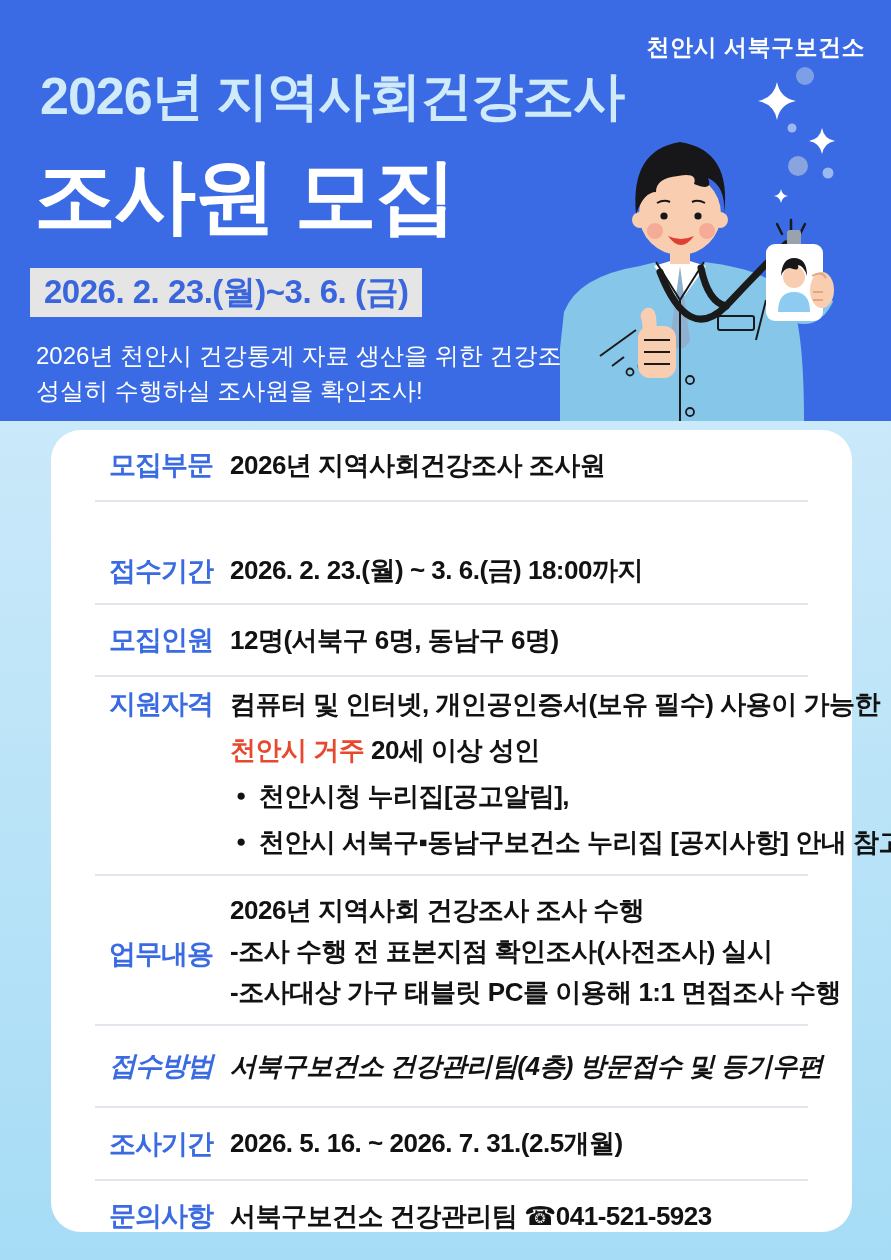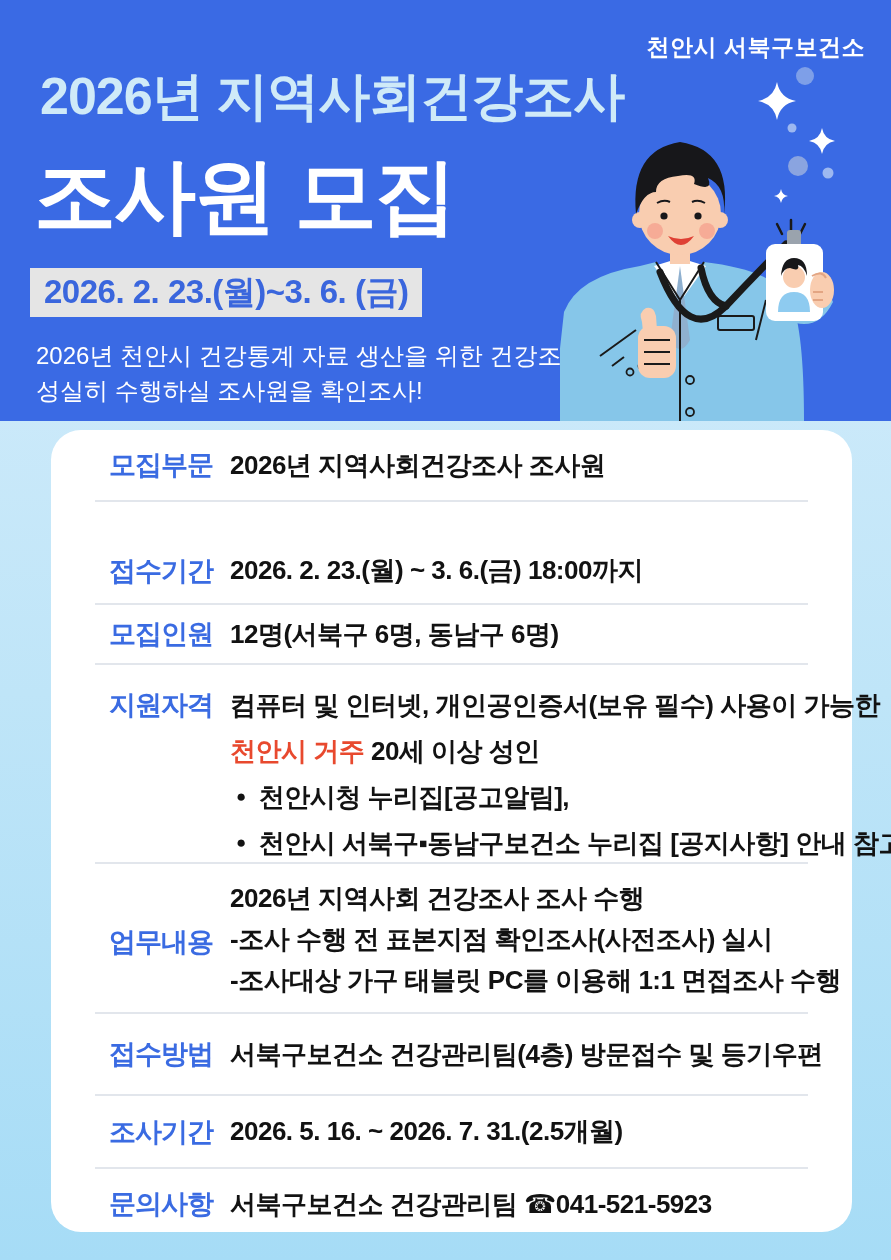--- a/index.html
+++ b/index.html
@@ -59,24 +59,24 @@
     letter-spacing:-1px; white-space:nowrap;
   }
   .row .value {
     color:#121212; font-size:26px; font-weight:700; letter-spacing:-0.5px;
     white-space:nowrap;
   }
   .divider { margin:0 44px; border-top:2px solid #e2e6ec; }
 
   .r1 { height:70px; }
   .r2 { height:65px;margin-top:36px; }
-  .r3 { height:58px; }
-  .r4 { height:197px; padding-top:17px; }
+  .r3 { height:70px; }
+  .r4 { height:197px; padding-top:4px; }
   .r5 { height:148px; padding-top:14px; }
-  .r6 { height:80px; }
+  .r6 { height:80px;font-style:italic; }
   .r7 { height:71px; }
   .r8 { height:70px; }
 
   .lines .line { font-size:26px; font-weight:700; color:#121212; letter-spacing:-0.5px; line-height:46px; white-space:nowrap; }
   .r5 .lines .line { line-height:41px; }
   .highlight-red { color:#e8492e; }
   .bullet-line { display:flex; align-items:center; padding-left:6px; }
   .bullet-mark { font-size:17px; margin-right:13px; color:#121212; }
 </style>
 </head>

